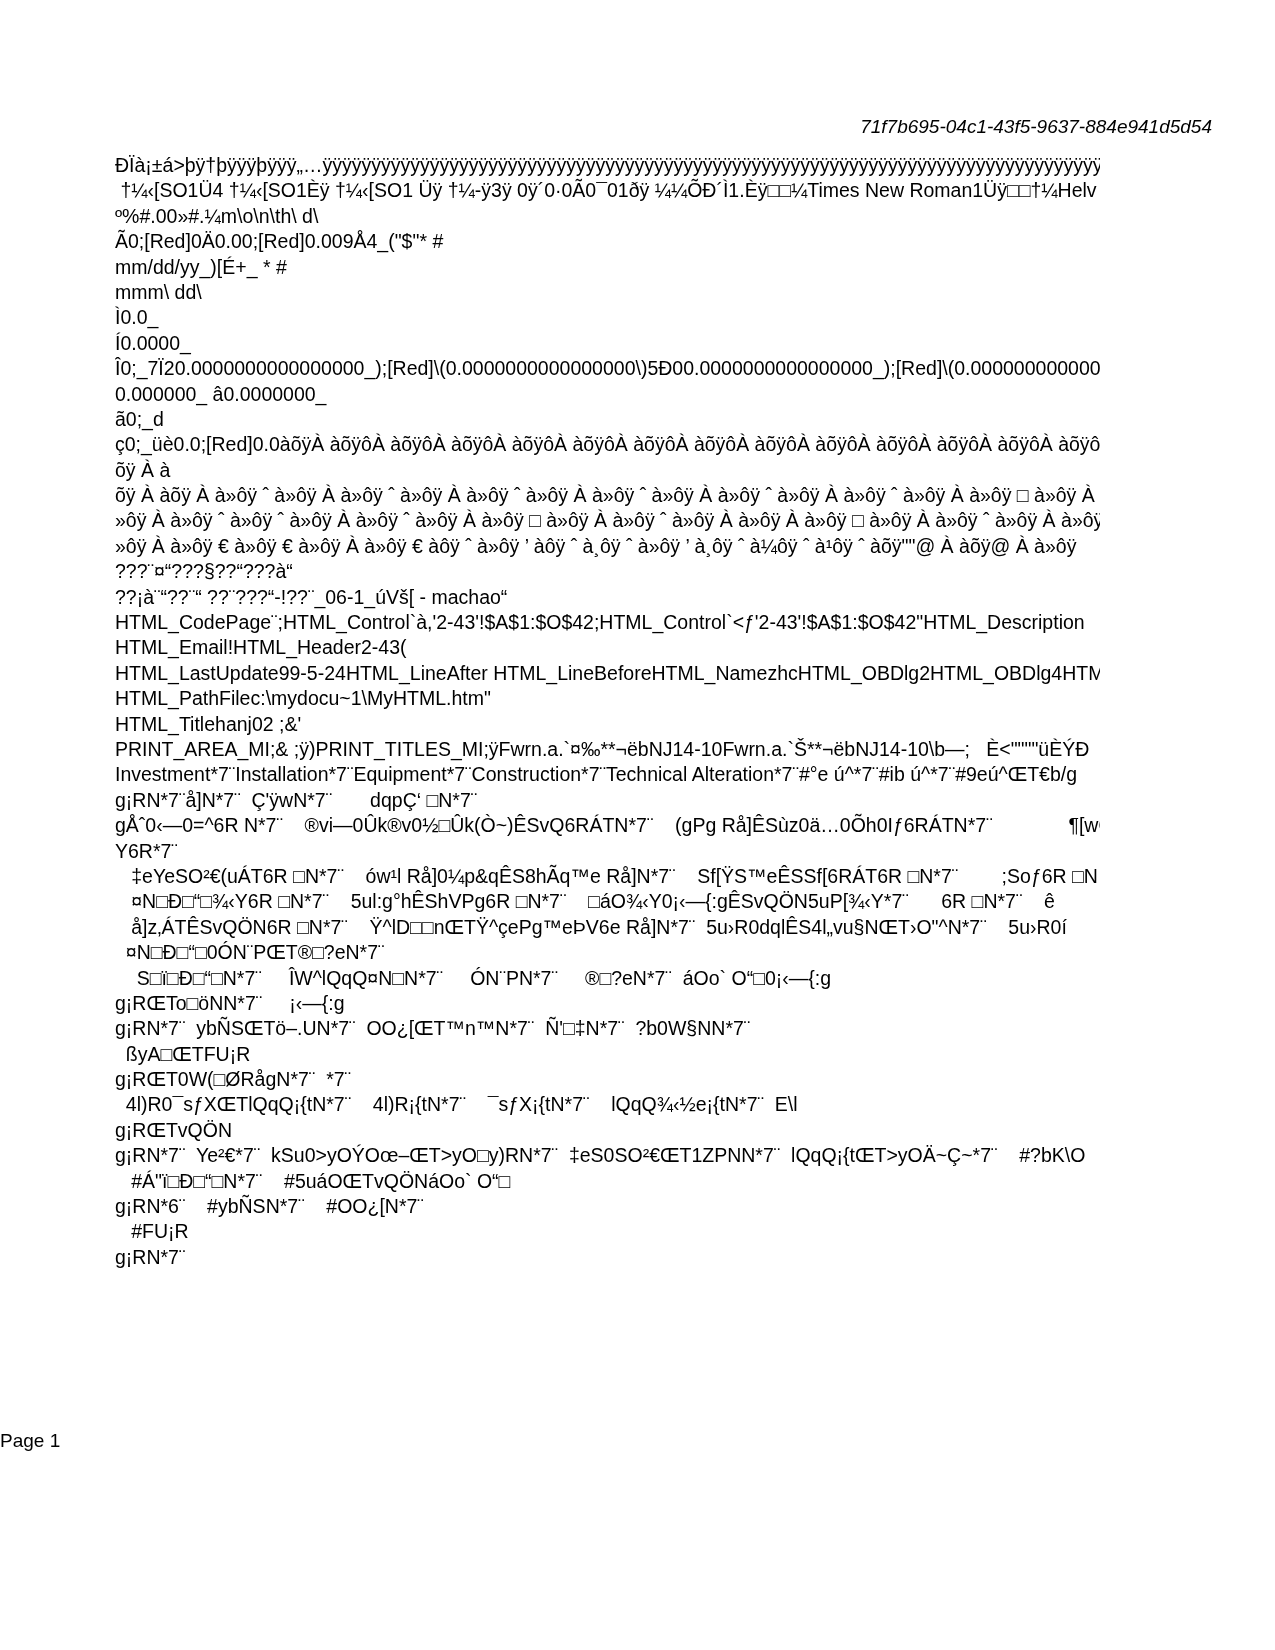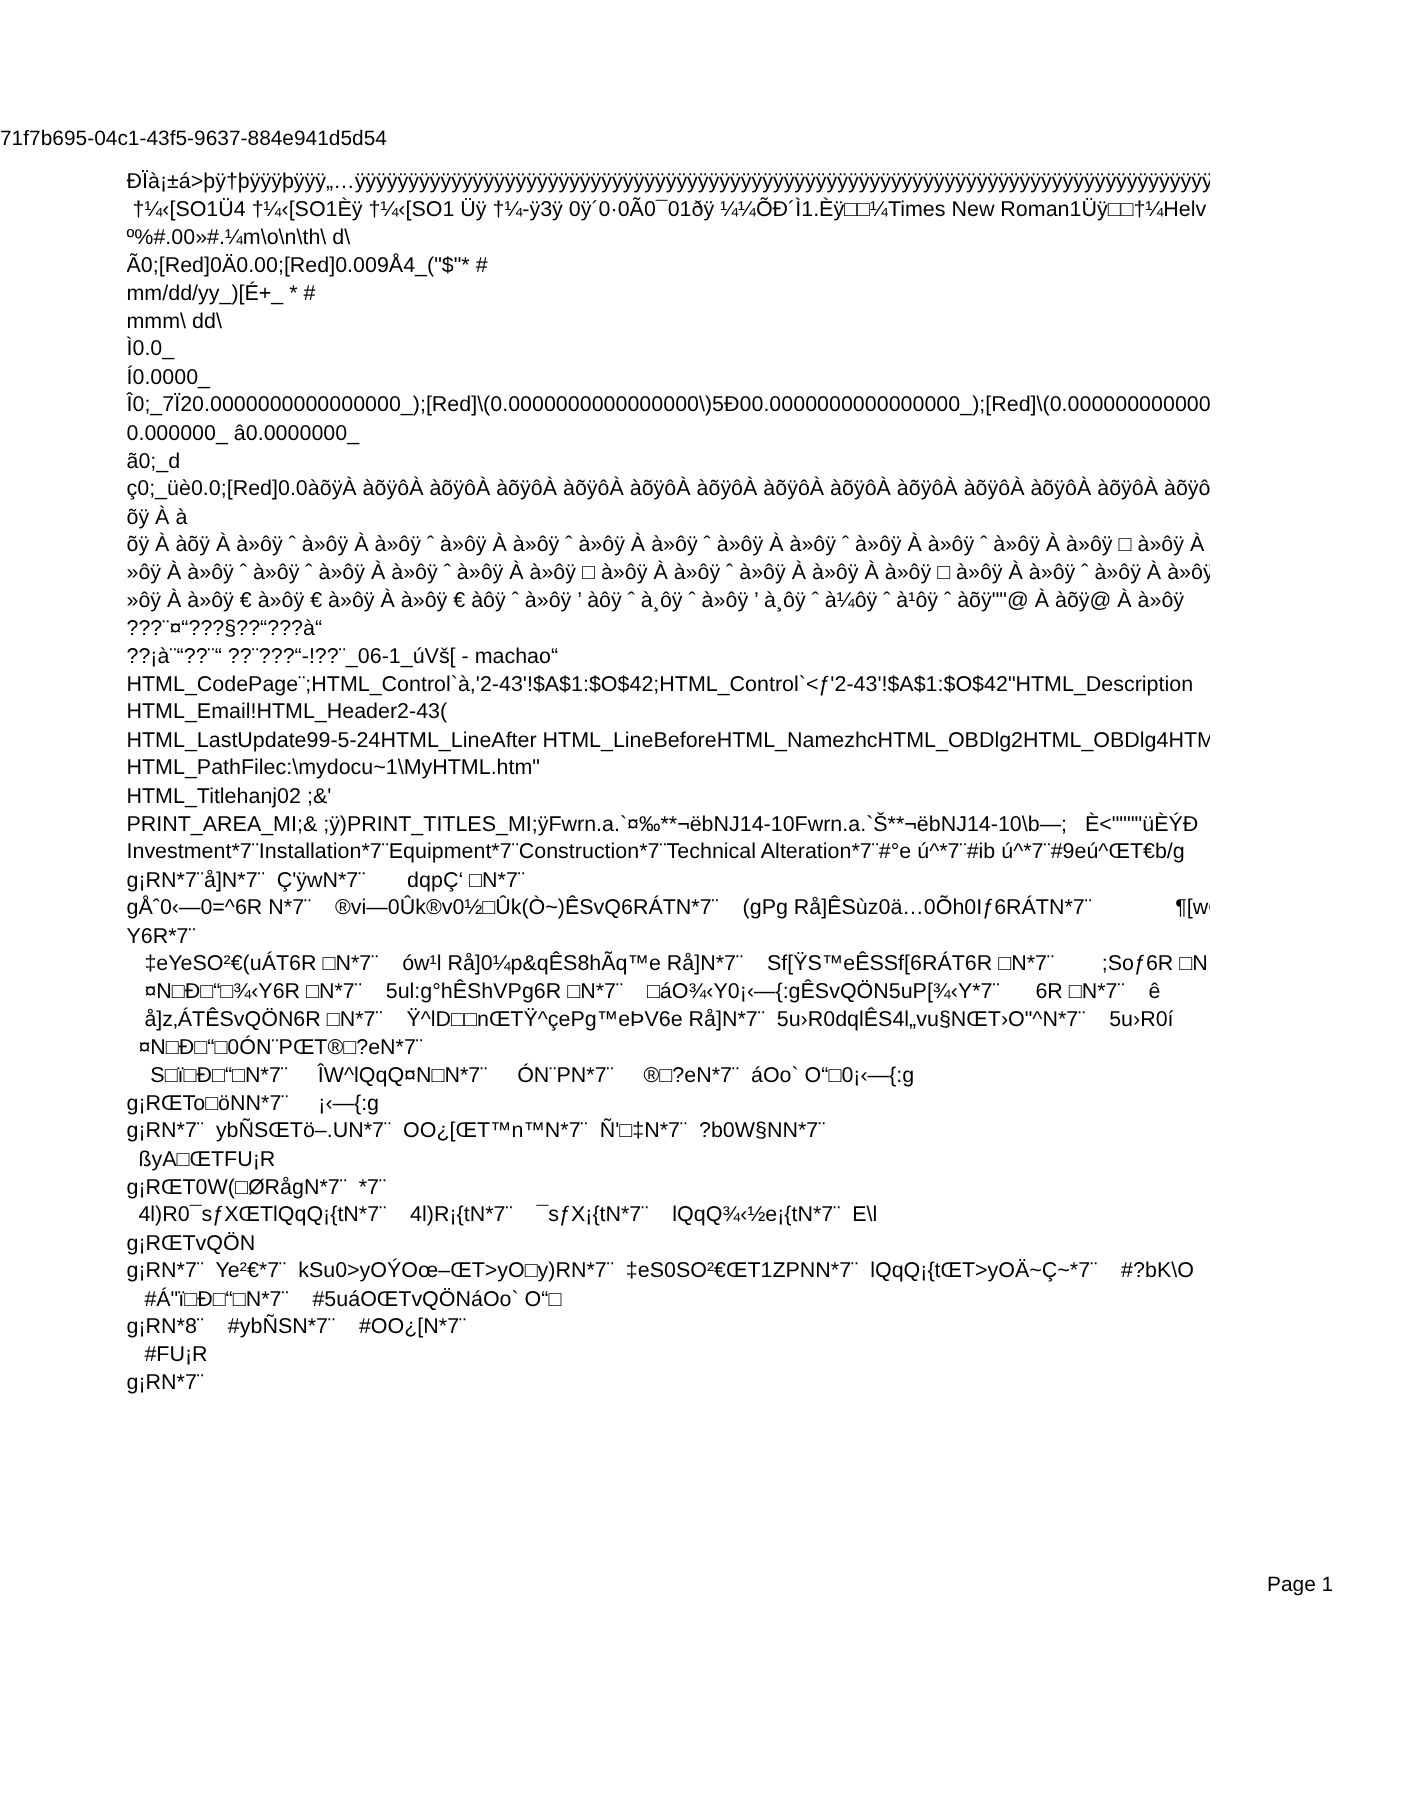--- a/index.html
+++ b/index.html
@@ -13,45 +13,46 @@
       position: relative;
       overflow: hidden;
       font-family: "Liberation Sans", sans-serif;
       color: #000000;
     }
     .header {
       position: absolute;
       top: 114px;
       left: 0;
       width: 1212px;
-      text-align: left;
+      text-align: right;
       font-size: 19px;
       line-height: 26px;
       white-space: nowrap;
+      font-style: italic;
     }
     .body-text {
       position: absolute;
       top: 153px;
       left: 115px;
       width: 985px;
       overflow: hidden;
     }
     .line {
       font-size: 19.5px;
       line-height: 25.4px;
       height: 25.4px;
       white-space: pre;
       overflow: hidden;
     }
     .footer {
       position: absolute;
       top: 1428px;
       left: 0;
       width: 1212px;
-      text-align: right;
+      text-align: left;
       font-size: 19px;
       line-height: 26px;
     }
   </style>
 </head>
 <body>
 
 <div class="header">71f7b695-04c1-43f5-9637-884e941d5d54</div>
 
 <div class="body-text">
@@ -89,18 +90,18 @@
   <div class="line">  ¤N□Ð□“□0ÓN¨PŒT®□?eN*7¨</div>
   <div class="line">    S□ï□Ð□“□N*7¨     ÎW^lQqQ¤N□N*7¨     ÓN¨PN*7¨     ®□?eN*7¨  áOo` O“□0¡‹—{:g</div>
   <div class="line">g¡RŒTo□öNN*7¨     ¡‹—{:g</div>
   <div class="line">g¡RN*7¨  ybÑSŒTö–.UN*7¨  OO¿[ŒT™n™N*7¨  Ñ'□‡N*7¨  ?b0W§NN*7¨</div>
   <div class="line">  ßyA□ŒTFU¡R</div>
   <div class="line">g¡RŒT0W(□ØRågN*7¨  *7¨</div>
   <div class="line">  4l)R0¯sƒXŒTlQqQ¡{tN*7¨    4l)R¡{tN*7¨    ¯sƒX¡{tN*7¨    lQqQ¾‹½e¡{tN*7¨  E\l</div>
   <div class="line">g¡RŒTvQÖN</div>
   <div class="line">g¡RN*7¨  Ye²€*7¨  kSu0&gt;yOÝOœ–ŒT&gt;yO□y)RN*7¨  ‡eS0SO²€ŒT1ZPNN*7¨  lQqQ¡{tŒT&gt;yOÄ~Ç~*7¨    #?bK\O</div>
   <div class="line">   #Á"ï□Ð□“□N*7¨    #5uáOŒTvQÖNáOo` O“□</div>
-  <div class="line">g¡RN*8¨    #ybÑSN*7¨    #OO¿[N*7¨</div>
+  <div class="line">g¡RN*6¨    #ybÑSN*7¨    #OO¿[N*7¨</div>
   <div class="line">   #FU¡R</div>
   <div class="line">g¡RN*7¨</div>
 </div>
 
 <div class="footer">Page 1</div>
 
 </body></html>

